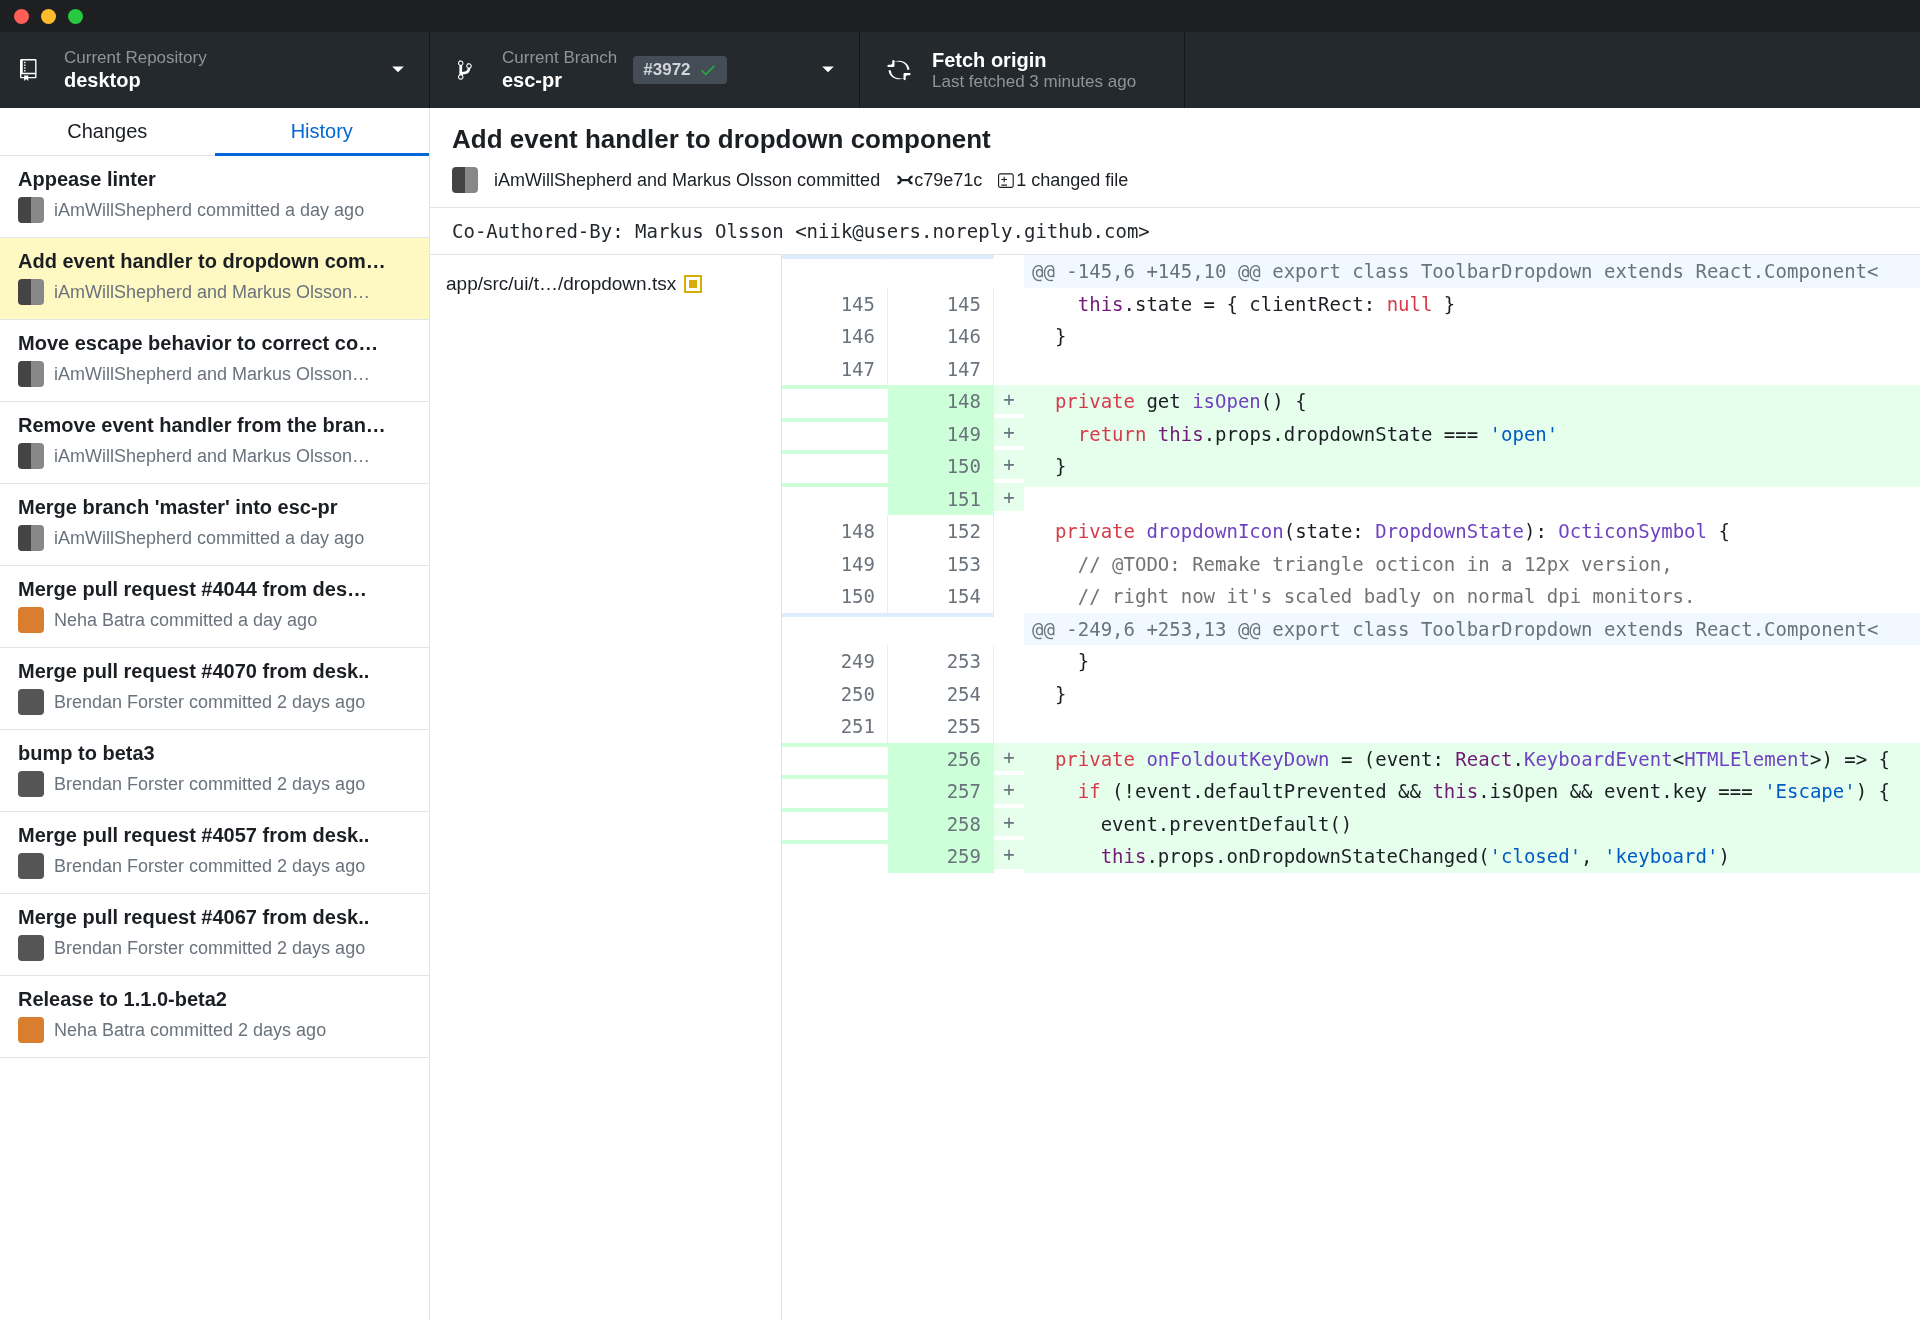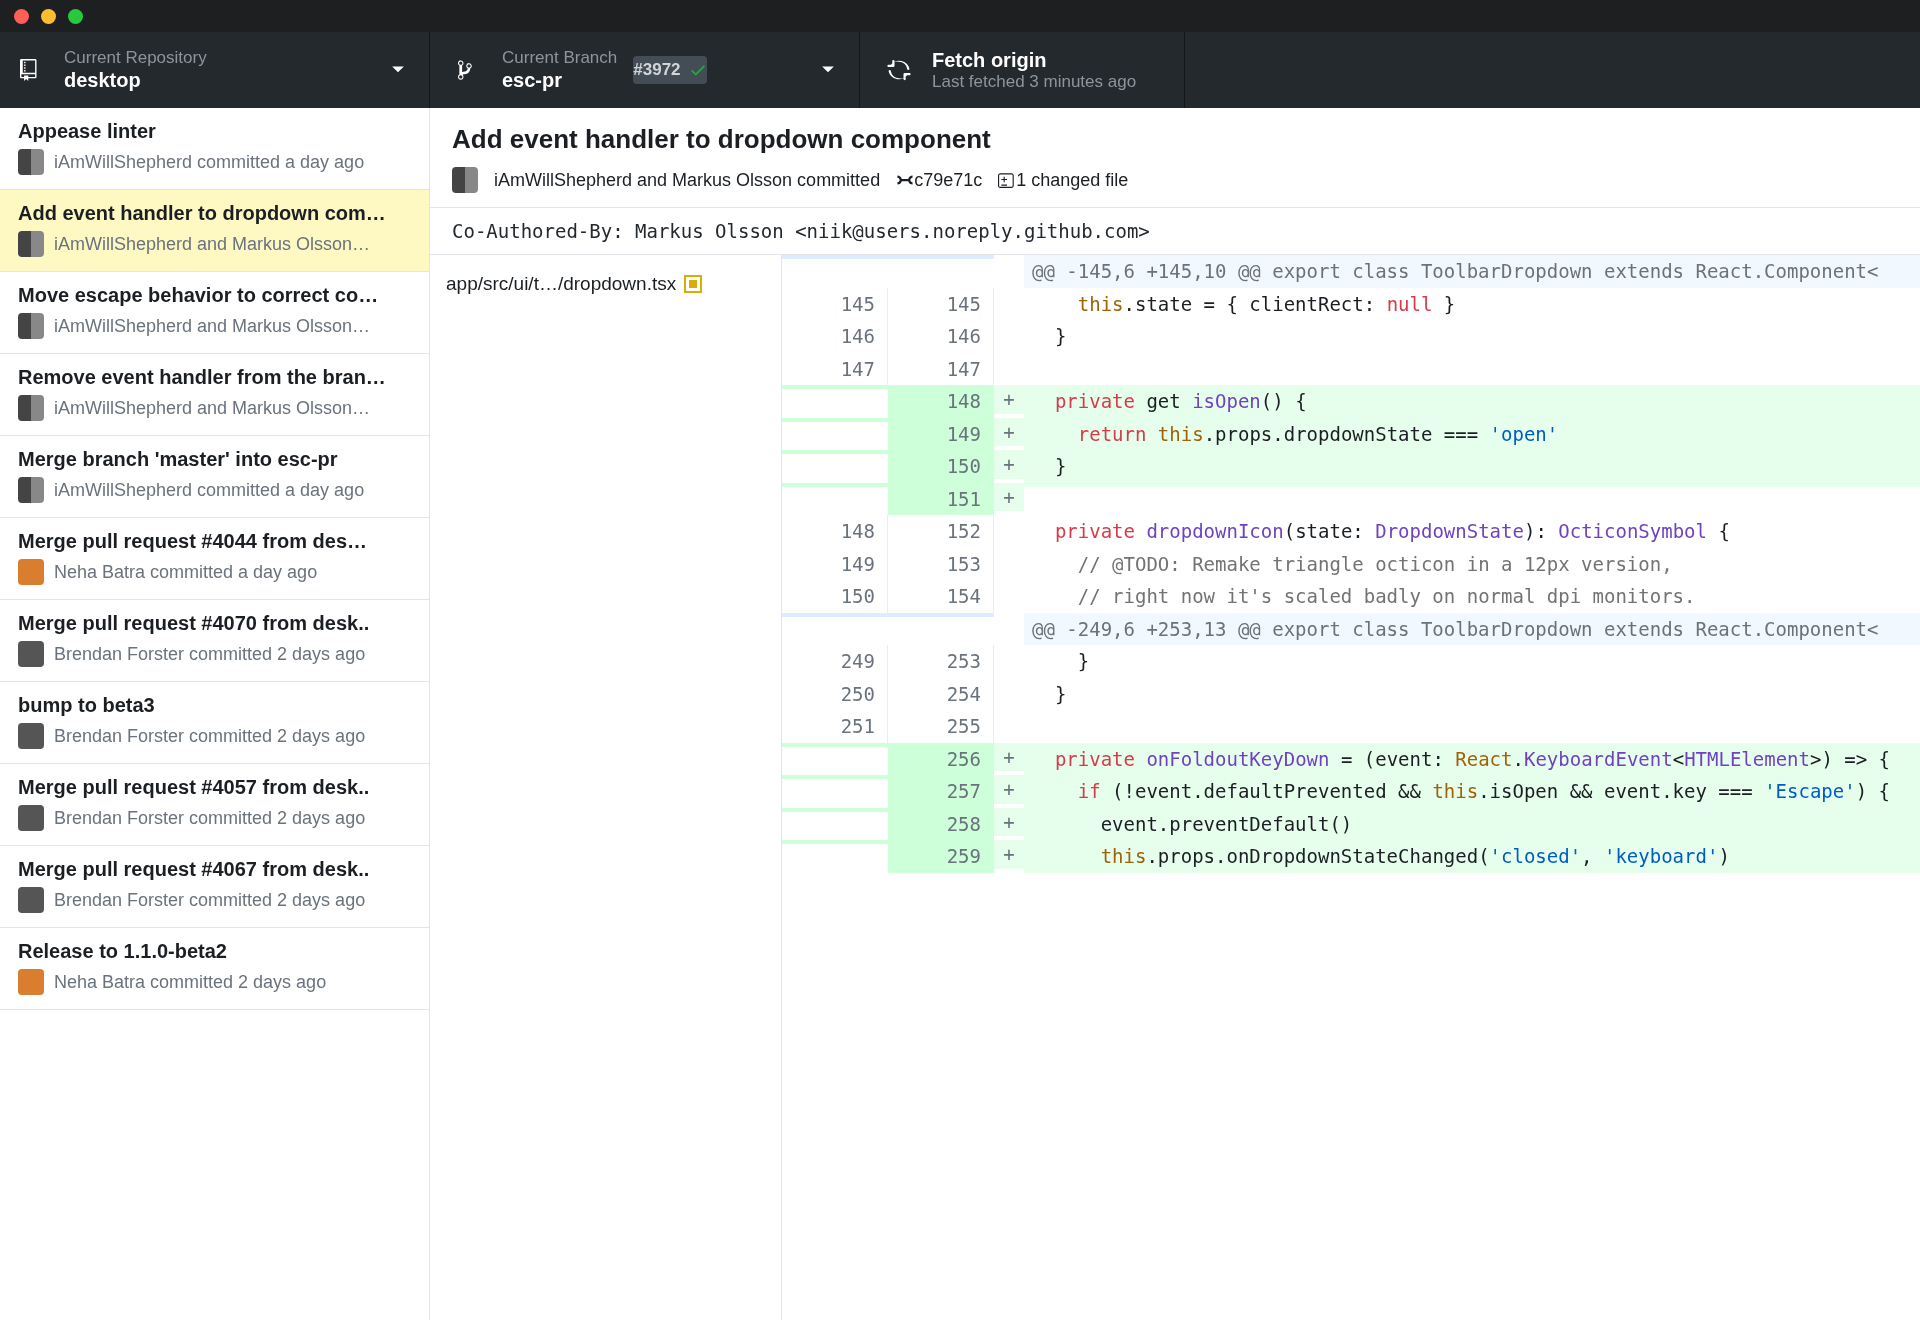--- a/index.html
+++ b/index.html
@@ -18,21 +18,21 @@
   .toolbar { height: 76px; background: #24292e; display: flex; align-items: stretch; color: #fff; }
   .toolbar-btn { display: flex; align-items: center; padding: 0 24px; border-right: 1px solid #141619; cursor: pointer; min-width: 0; }
   .toolbar-btn.repo { width: 430px; flex-shrink: 0; padding-left: 16px; }
   .toolbar-btn.branch { width: 430px; flex-shrink: 0; }
   .toolbar-btn.fetch { flex-shrink: 0; padding-right: 48px; }
   .toolbar-btn .icon { width: 30px; height: 30px; fill: #fff; flex-shrink: 0; margin-right: 18px; display:flex; align-items:center; justify-content:center; }
   .toolbar-btn .labels { display: flex; flex-direction: column; line-height: 1.2; }
   .toolbar-btn .eyebrow { font-size: 17px; color: #8f949a; font-weight: 500; }
   .toolbar-btn .value { font-size: 20px; font-weight: 600; }
   .toolbar-btn .chev { margin-left: auto; padding-left: 20px; }
-  .pr-badge { display:flex; align-items:center; background:#444d56; border-radius:4px; padding:4px 0; margin-left:16px; margin-right:10px; font-size:17px; font-weight:600; }
+  .pr-badge { display:flex; align-items:center; background:#444d56; border-radius:4px; padding:4px 10px; margin-left:16px; margin-right:10px; font-size:17px; font-weight:600; }
   .pr-badge .num { color:#d1d5da; }
   .pr-badge .check { color:#28a745; margin-left:8px; }
   .toolbar-btn.fetch .value { font-size: 20px; font-weight: 700; }
   .toolbar-btn.fetch .eyebrow { font-size: 17px; }
 
   
   .app { display: flex; height: calc(1320px - 32px - 76px); }
   .sidebar { width: 430px; flex-shrink: 0; border-right: 1px solid #e1e4e8; display:flex; flex-direction:column; }
 
   
@@ -80,21 +80,21 @@
 
   .diff-line.hunk .gutter { background:#dbedff; color:#6a737d; }
   .diff-line.hunk .code, .diff-line.hunk .sign { background:#f1f8ff; color:#6a737d; }
   .diff-line.add .gutter.a { background:#cdffd8; }
   .diff-line.add .gutter.b { background:#cdffd8; }
   .diff-line.add .code, .diff-line.add .sign { background:#e6ffed; }
   .diff-line.ctx .gutter { background:#fff; }
   .diff-line.ctx .code { background:#fff; }
 
   .tok-kw   { color:#d73a49; }
-  .tok-this { color:#a16207; }
+  .tok-this { color:#701a75; }
   .tok-type { color:#6f42c1; }
   .tok-str  { color:#005cc5; }
   .tok-com  { color:#737373; }
 
 </style>
 </head>
 <body>
 
 <div class="titlebar">
   <div class="traffic">
@@ -156,20 +156,24 @@
     <span class="labels">
       <span class="value">Fetch origin</span>
       <span class="eyebrow">Last fetched 3 minutes ago</span>
     </span>
   </div>
 </div>
 
 <div class="app">
 
   <div class="sidebar">
+    <div class="side-tabs">
+      <div class="side-tab">Changes</div>
+      <div class="side-tab active">History</div>
+    </div>
     <div class="commit-list" id="commit-list">
         <div class="commit">
     <div class="title">Appease linter</div>
     <div class="byline">
       <span class="avatar-duo"></span>
       <span>iAmWillShepherd committed a day ago</span>
     </div>
         </div>
         <div class="commit selected">
     <div class="title">Add event handler to dropdown com…</div>

